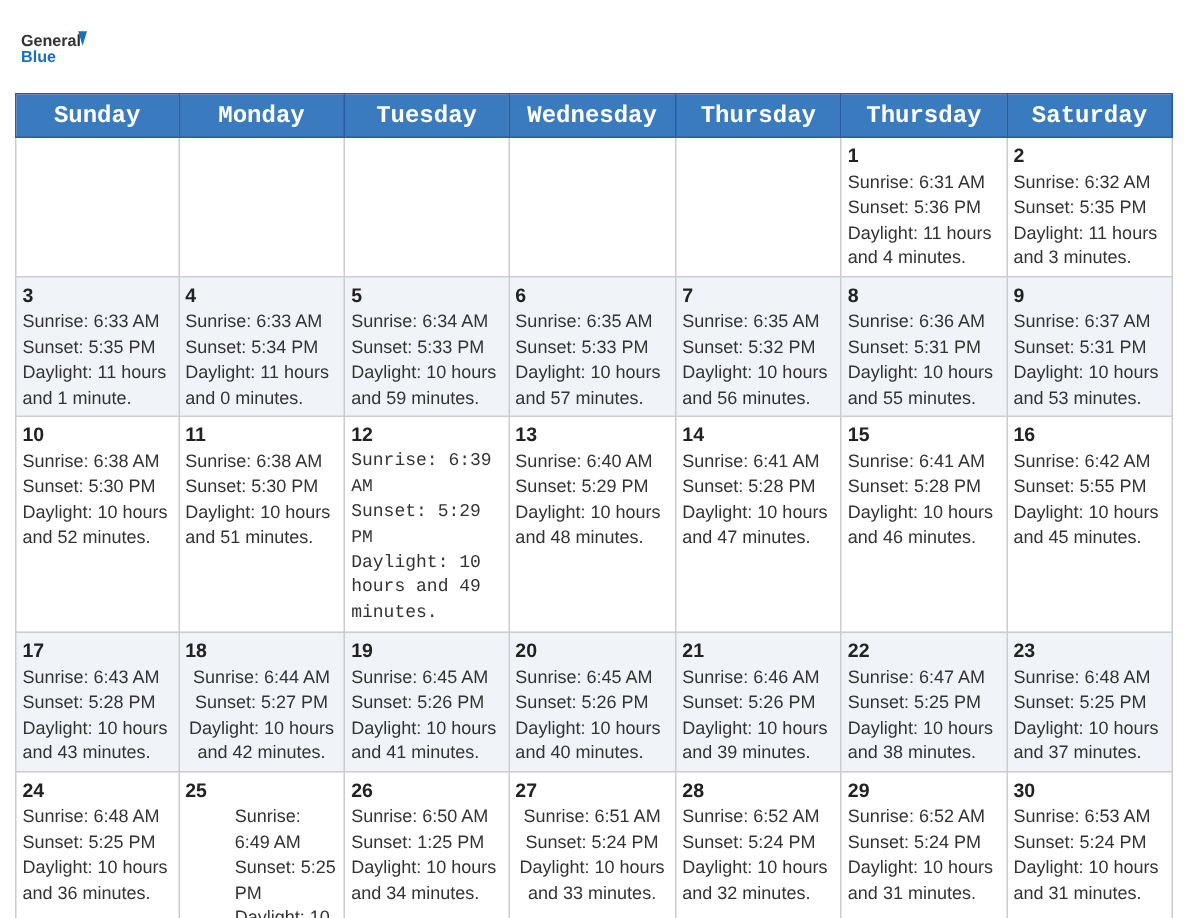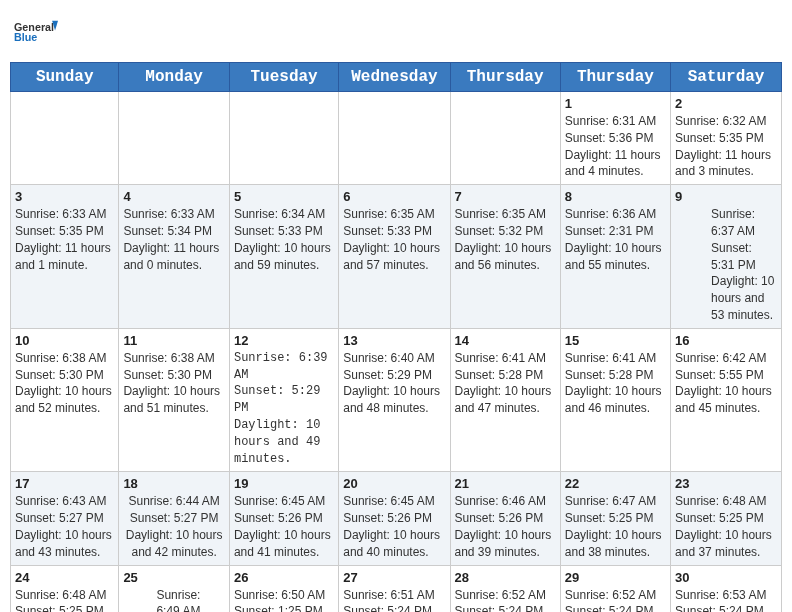--- a/index.html
+++ b/index.html
@@ -154,26 +154,26 @@
         </td>
         <td>
           <span class="day-num">7</span>
           <div class="day-info" style="white-space: pre-line;">Sunrise: 6:35 AM
 Sunset: 5:32 PM
 Daylight: 10 hours and 56 minutes.</div>
         </td>
         <td>
           <span class="day-num">8</span>
           <div class="day-info" style="white-space: pre-line;">Sunrise: 6:36 AM
-Sunset: 2:31 PM
+Sunset: 5:31 PM
 Daylight: 10 hours and 55 minutes.</div>
         </td>
         <td>
           <span class="day-num">9</span>
-          <div class="day-info" style="white-space: pre-line; margin-left: 36px;">Sunrise: 6:37 AM
+          <div class="day-info" style="white-space: pre-line;">Sunrise: 6:37 AM
 Sunset: 5:31 PM
 Daylight: 10 hours and 53 minutes.</div>
         </td>
       </tr>
       <tr>
         <td>
           <span class="day-num">10</span>
           <div class="day-info" style="white-space: pre-line;">Sunrise: 6:38 AM
 Sunset: 5:30 PM
 Daylight: 10 hours and 52 minutes.</div>
@@ -212,21 +212,21 @@
           <span class="day-num">16</span>
           <div class="day-info" style="white-space: pre-line;">Sunrise: 6:42 AM
 Sunset: 5:55 PM
 Daylight: 10 hours and 45 minutes.</div>
         </td>
       </tr>
       <tr>
         <td>
           <span class="day-num">17</span>
           <div class="day-info" style="white-space: pre-line;">Sunrise: 6:43 AM
-Sunset: 5:27 PM
+Sunset: 5:28 PM
 Daylight: 10 hours and 43 minutes.</div>
         </td>
         <td>
           <span class="day-num">18</span>
           <div class="day-info" style="white-space: pre-line; text-align: center;">Sunrise: 6:44 AM
 Sunset: 5:27 PM
 Daylight: 10 hours and 42 minutes.</div>
         </td>
         <td>
           <span class="day-num">19</span>
@@ -273,21 +273,21 @@
 Daylight: 10 hours and 35 minutes.</div>
         </td>
         <td>
           <span class="day-num">26</span>
           <div class="day-info" style="white-space: pre-line;">Sunrise: 6:50 AM
 Sunset: 1:25 PM
 Daylight: 10 hours and 34 minutes.</div>
         </td>
         <td>
           <span class="day-num">27</span>
-          <div class="day-info" style="white-space: pre-line;">Sunrise: 6:51 AM
+          <div class="day-info" style="white-space: pre-line; text-align: center;">Sunrise: 6:51 AM
 Sunset: 5:24 PM
 Daylight: 10 hours and 33 minutes.</div>
         </td>
         <td>
           <span class="day-num">28</span>
           <div class="day-info" style="white-space: pre-line;">Sunrise: 6:52 AM
 Sunset: 5:24 PM
 Daylight: 10 hours and 32 minutes.</div>
         </td>
         <td>

